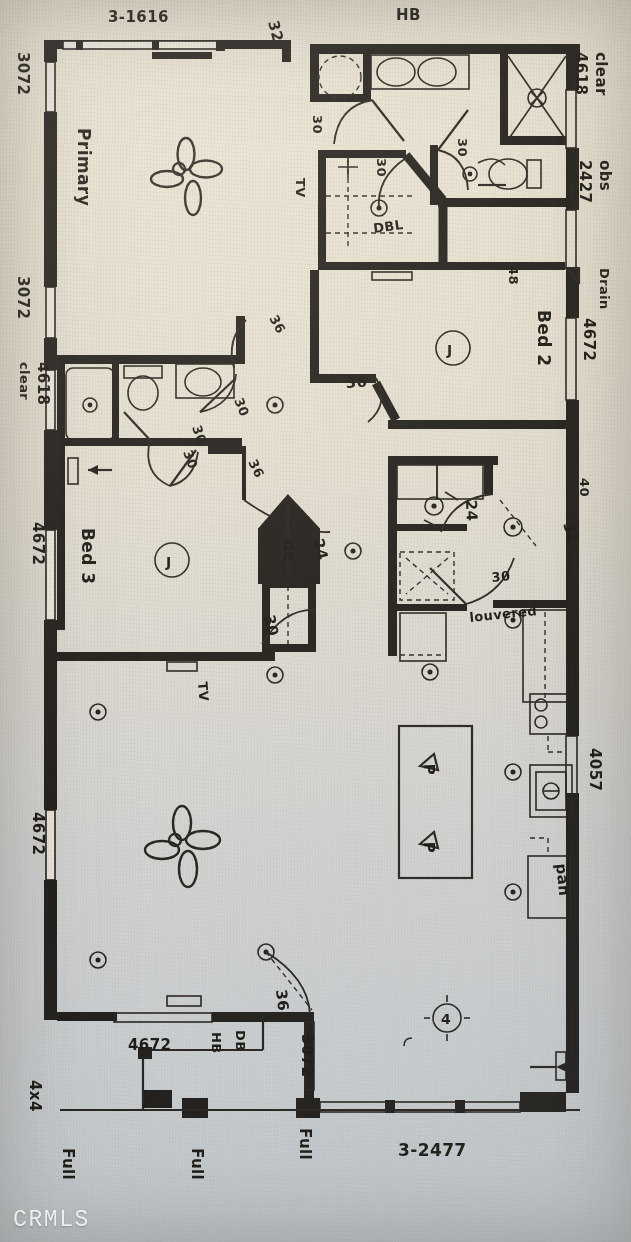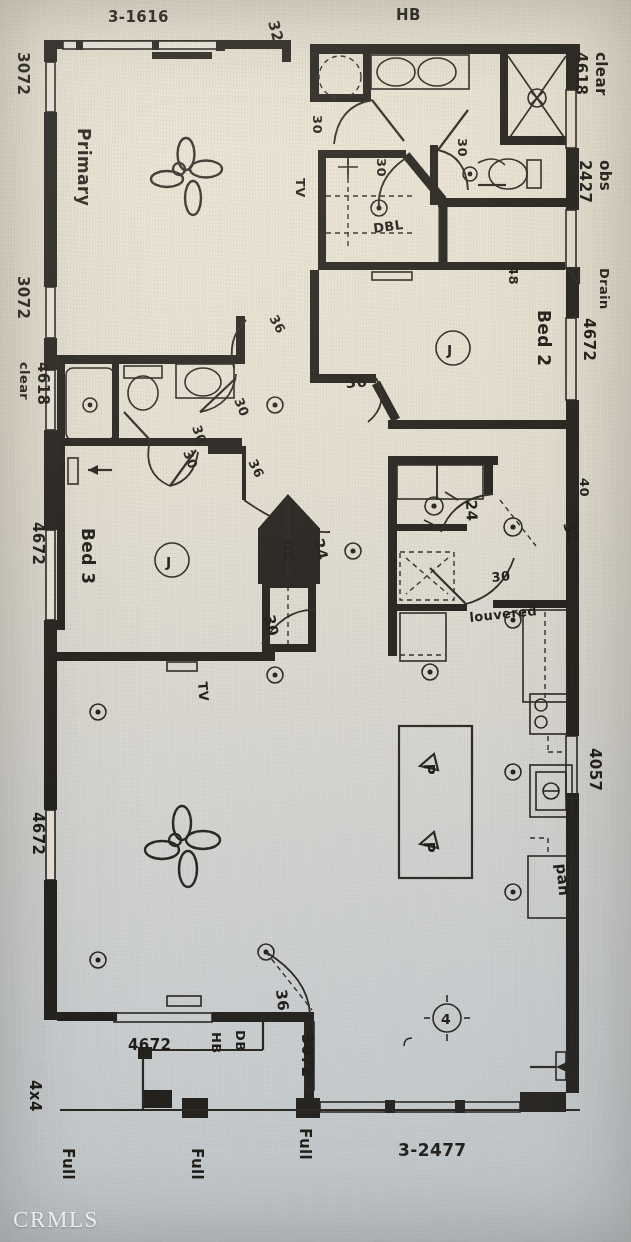--- a/index.html
+++ b/index.html
@@ -18,21 +18,21 @@
   .w{fill:#1d1a16;}
   .thin{stroke:#24201b;fill:none;stroke-width:1.6;}
   .thin2{stroke:#24201b;fill:none;stroke-width:2.2;}
   .dash2{stroke:#2a2622;fill:none;stroke-width:1.4;stroke-dasharray:5 4;}
   .swing{stroke:#262119;fill:none;stroke-width:1.8;}
   .lbl{font-family:"DejaVu Sans",sans-serif;font-weight:700;fill:#17140f;
        font-size:15px;letter-spacing:.4px;}
   .lbl.sm{font-size:13px;}
   .lbl.lg{font-size:17px;}
   .mark{font-family:"DejaVu Sans",sans-serif;font-weight:700;fill:#17140f;font-size:14px;}
-  #wm{position:absolute;left:13px;bottom:9px;font-family:Liberation Serif, serif;
+  #wm{position:absolute;left:13px;bottom:9px;font-family:Liberation Mono, monospace;
       font-size:23px;letter-spacing:1.6px;color:rgba(255,255,255,.82);
       text-shadow:0 1px 2px rgba(60,60,60,.35);}
 </style>
 </head>
 <body>
 
 <div id="page">
 
   <svg id="plan" viewBox="0 0 631 1242">
 

